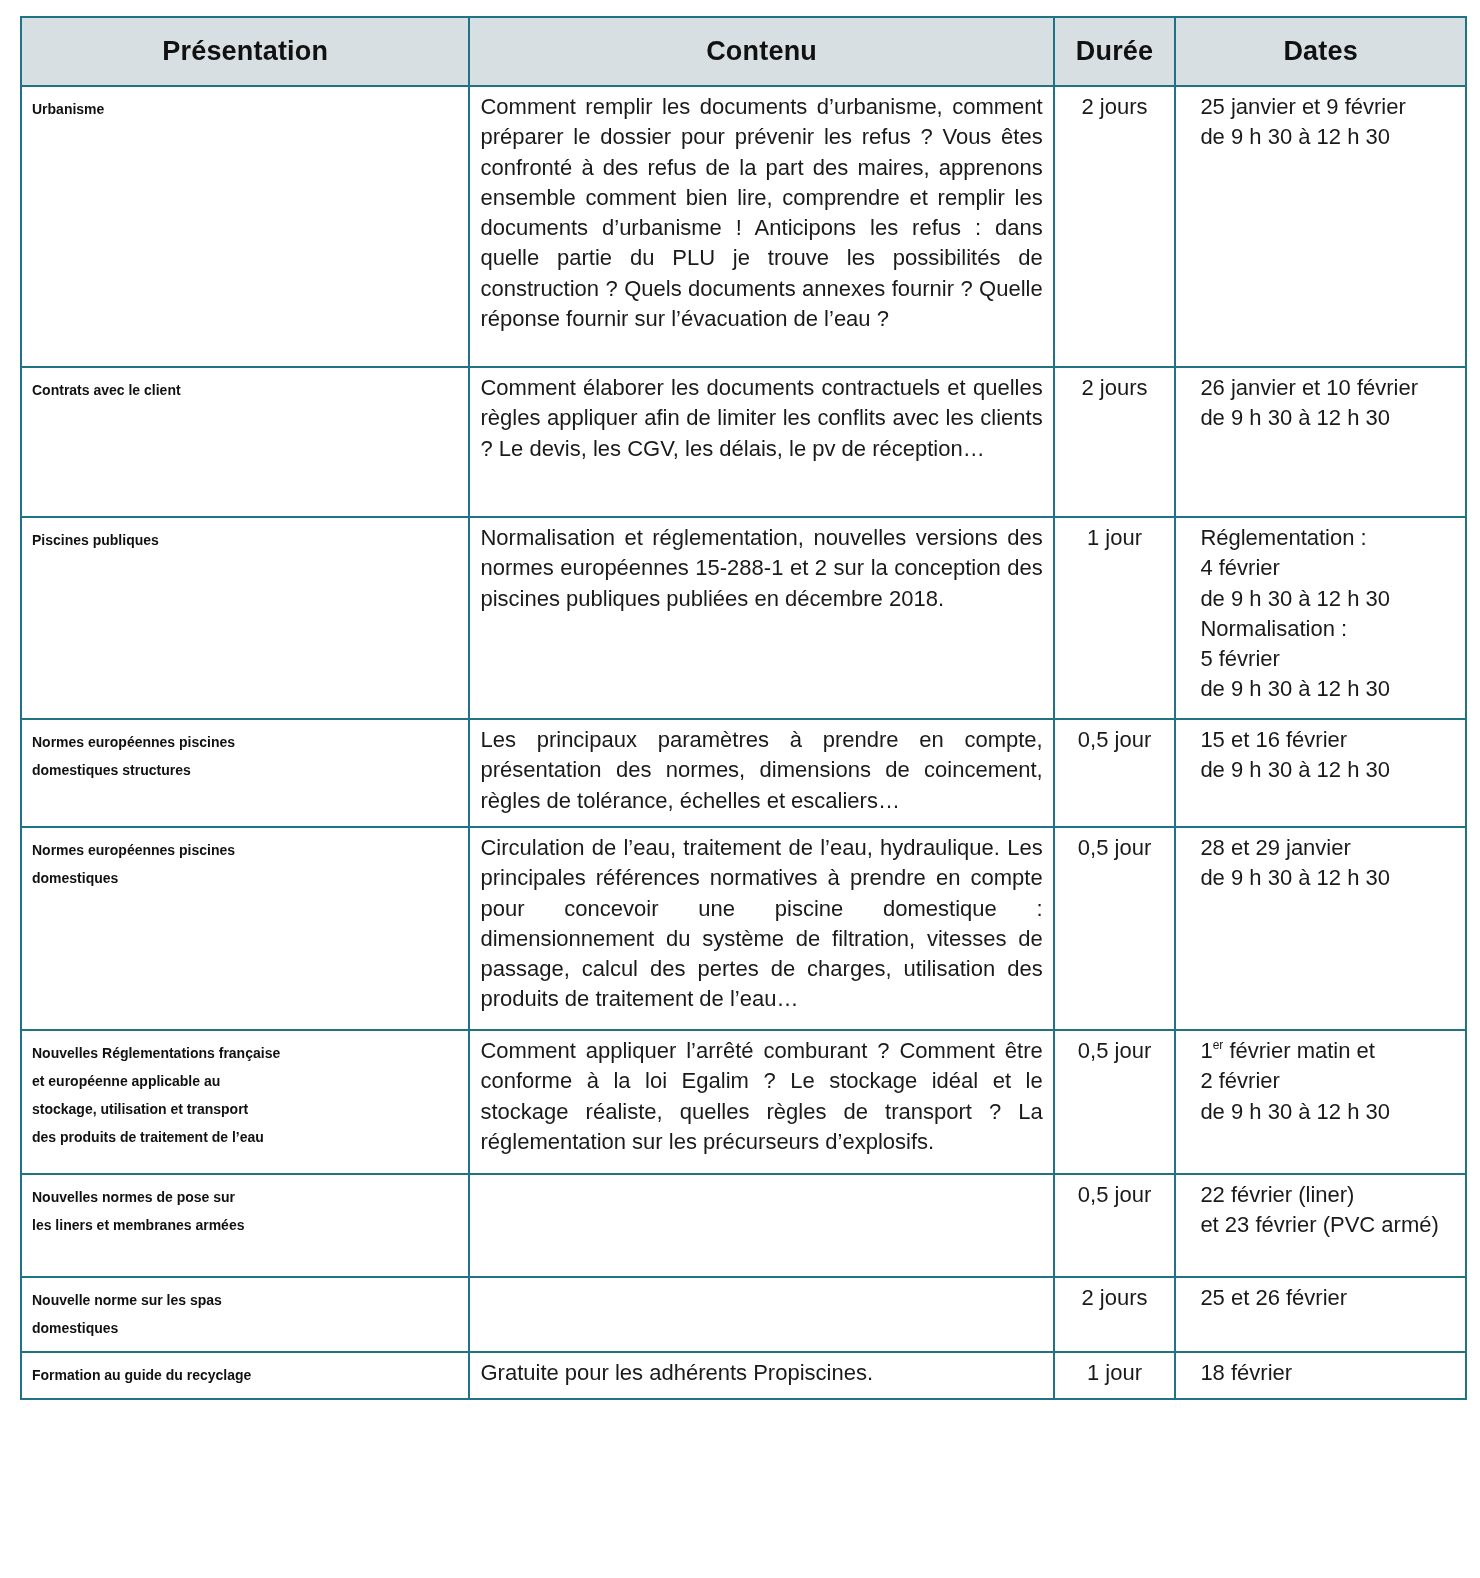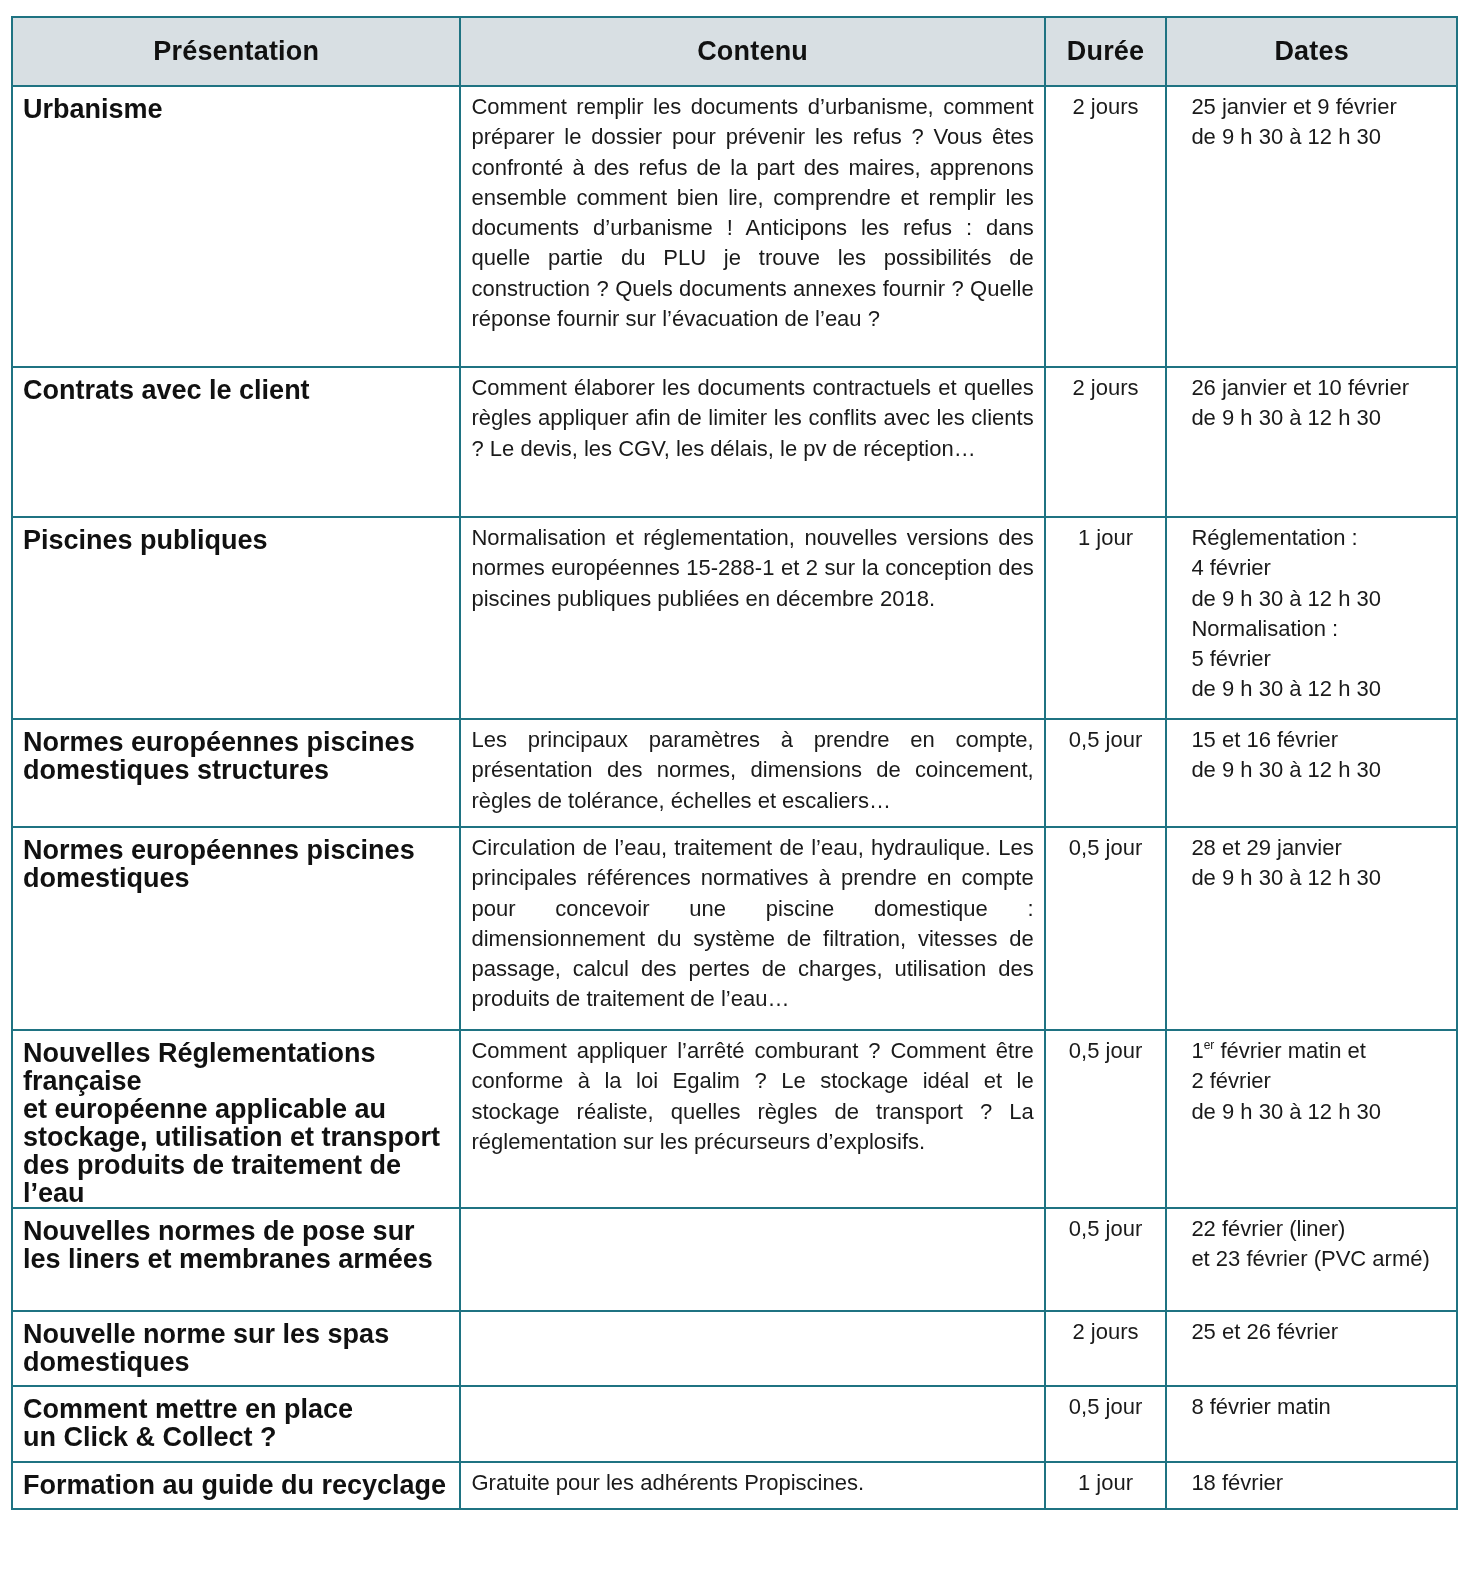--- a/index.html
+++ b/index.html
@@ -1,18 +1,18 @@
 <!DOCTYPE html>
 <html><head>
 <meta charset="utf-8">
 <style>
   html, body { margin: 0; padding: 0; background: #ffffff; }
   body { width: 1480px; height: 1578px; position: relative; overflow: hidden; }
   .tbl {
-    position: absolute; left: 11px; top: 16px;
+    position: absolute; left: 20px; top: 16px;
     width: 1447px;
     border-collapse: collapse;
     table-layout: fixed;
     border: 2px solid #1f7382;
   }
   .tbl th, .tbl td {
     border: 2px solid #1f7382;
     vertical-align: top;
     padding: 0;
   }
@@ -27,21 +27,21 @@
     color: #111111;
     letter-spacing: 0.2px;
   }
   .c-pres { width: 446px; }
   .c-cont { width: 581px; }
   .c-dur  { width: 121px; }
   .c-date { width: 289px; }
   .pres {
     font-family: "Liberation Sans", sans-serif;
     font-weight: bold;
-    font-size: 27px;
+    font-size: 14px;
     line-height: 28px;
     color: #111111;
     padding: 8px 8px 0 10px !important;
     white-space: pre-line;
   }
   .cont {
     font-family: "Liberation Sans", sans-serif;
     font-size: 22px;
     line-height: 30.3px;
     color: #1a1a1a;
@@ -172,29 +172,20 @@
     <tr style="height:75px">
       <td class="pres">Nouvelle norme sur les spas
 domestiques</td>
       <td class="cont"></td>
       <td class="dur">2 jours</td>
       <td class="date">
         <span class="date-line">25 et 26 février</span>
       </td>
     </tr>
 
-    <tr style="height:76px">
-      <td class="pres">Comment mettre en place
-un Click &amp; Collect ?</td>
-      <td class="cont"></td>
-      <td class="dur">0,5 jour</td>
-      <td class="date">
-        <span class="date-line">8 février matin</span>
-      </td>
-    </tr>
 
     <tr style="height:47px">
       <td class="pres">Formation au guide du recyclage</td>
       <td class="cont">Gratuite pour les adhérents Propiscines.</td>
       <td class="dur">1 jour</td>
       <td class="date">
         <span class="date-line">18 février</span>
       </td>
     </tr>
 

